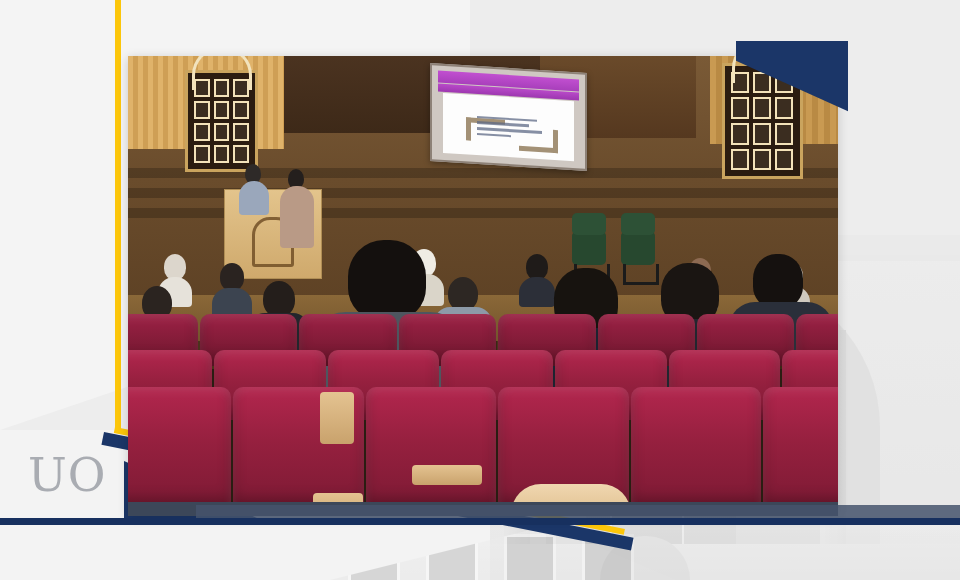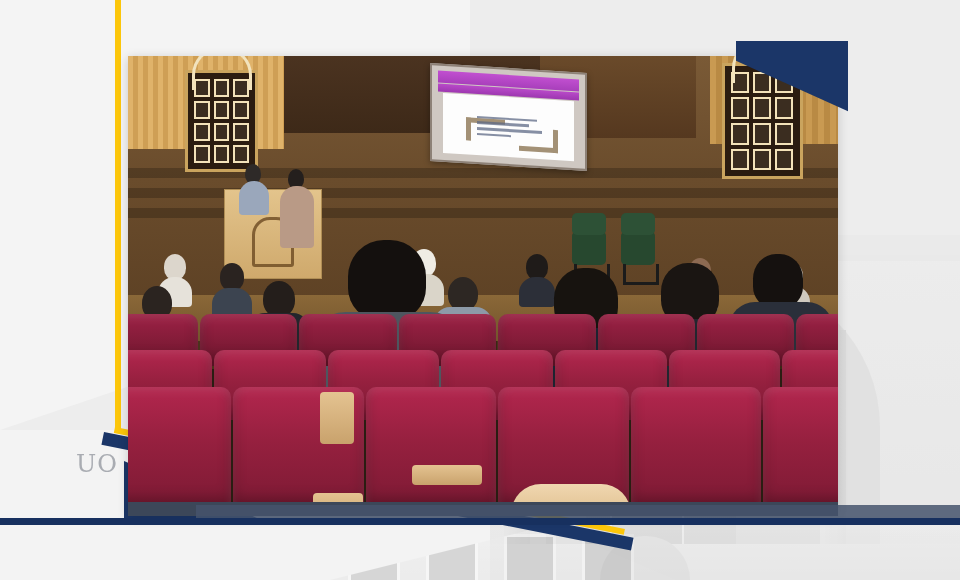--- a/index.html
+++ b/index.html
@@ -188,21 +188,21 @@
 
   
   .logo{
     position:absolute;left:28px;top:452px;width:84px;height:68px;
     color:#a9acb2;
   }
   .logo .l1,.logo .l2{
     font-family:"DejaVu Serif", serif;
     font-weight:400;letter-spacing:1px;line-height:1;
   }
-  .logo .l1{font-size:24px;margin-left:48px;}
+  .logo .l1{font-size:46px;}
   .logo .l2{font-size:34px;margin-top:2px;}
 </style>
 </head>
 <body>
 
 <div id="stage">
 
   <div class="bg-base"></div>
   <div class="bg-lightpanel"></div>
   <div class="bg-diag-wash"></div>

